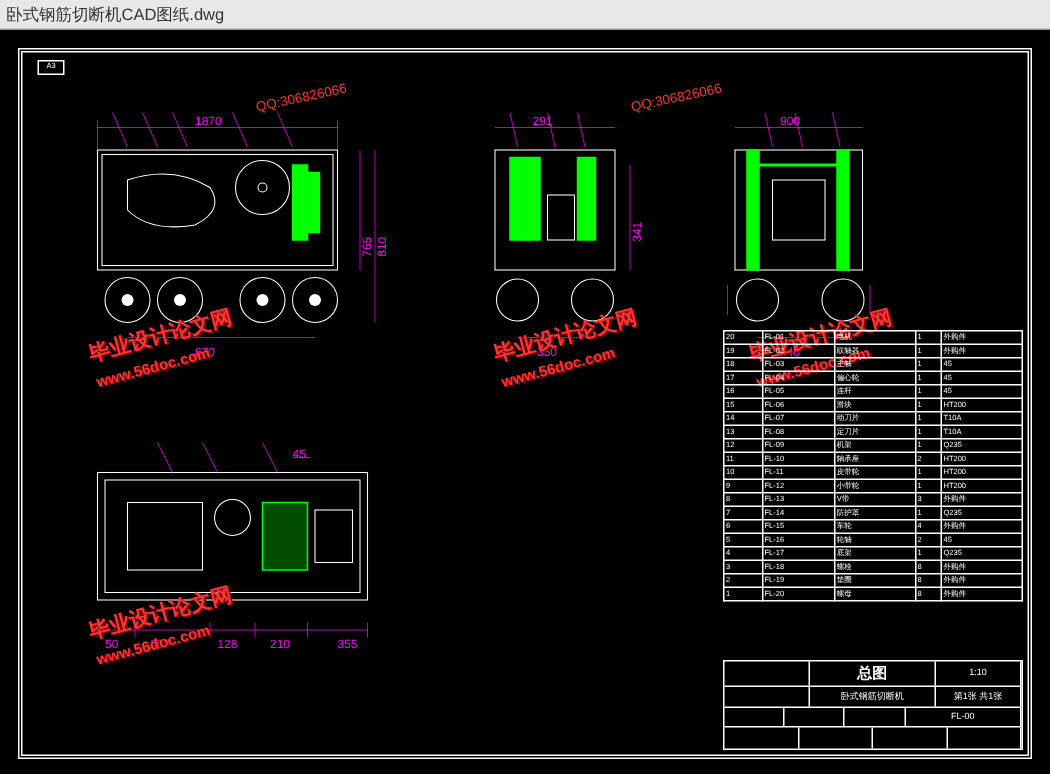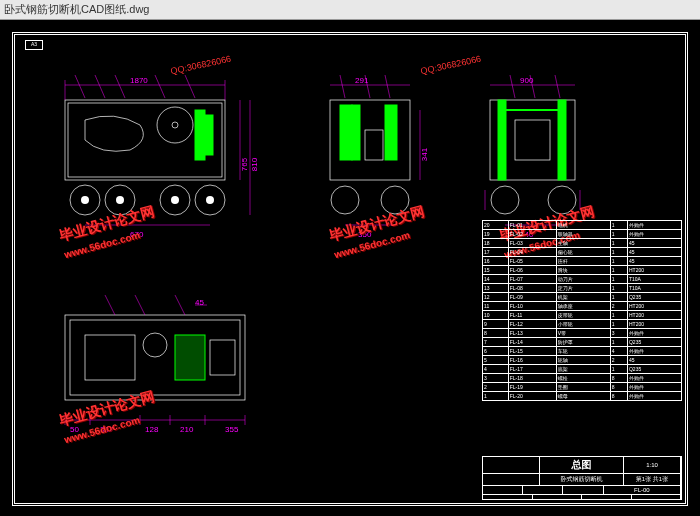--- a/index.html
+++ b/index.html
@@ -14,21 +14,21 @@
 .part-line{stroke:#fff;stroke-width:0.7;fill:none}
 .green-part{fill:#00ff00;stroke:#00ff00}
 .watermark{position:absolute;color:#ff3333;font-size:14px;font-weight:bold;transform:rotate(-15deg);pointer-events:none;text-shadow:1px 1px 0 #800}
 .wm1{left:60px;top:195px}
 .wm2{left:330px;top:195px}
 .wm3{left:500px;top:195px}
 .wm4{left:60px;top:380px}
 .qq{position:absolute;color:#ff3333;font-size:9px;transform:rotate(-12deg)}
 .parts-table{position:absolute;right:18px;top:200px;width:200px;font-size:5px;color:#fff;border-collapse:collapse}
 .parts-table td{border:0.5px solid #fff;padding:0 1px;height:8px;line-height:8px;overflow:hidden}
-.title-block{position:absolute;right:18px;bottom:18px;width:200px;height:44px;border:1px solid #fff}
+.title-block{position:absolute;right:18px;bottom:18px;width:200px;height:60px;border:1px solid #fff}
 .title-block-inner{display:grid;grid-template-rows:repeat(4,1fr);height:100%}
 .tb-row{border-bottom:0.5px solid #fff;display:flex}
 .tb-cell{border-right:0.5px solid #fff;flex:1;font-size:6px;color:#fff;padding:1px;display:flex;align-items:center;justify-content:center}
 .tb-main{font-size:10px;font-weight:bold}
 svg{position:absolute;overflow:visible}
 .leader{stroke:#ff00ff;stroke-width:0.5}
 .folder-tab{position:absolute;left:25px;top:20px;width:18px;height:10px;border:1px solid #fff;font-size:5px;color:#fff;text-align:center}
 </style>
 </head>
 <body>

